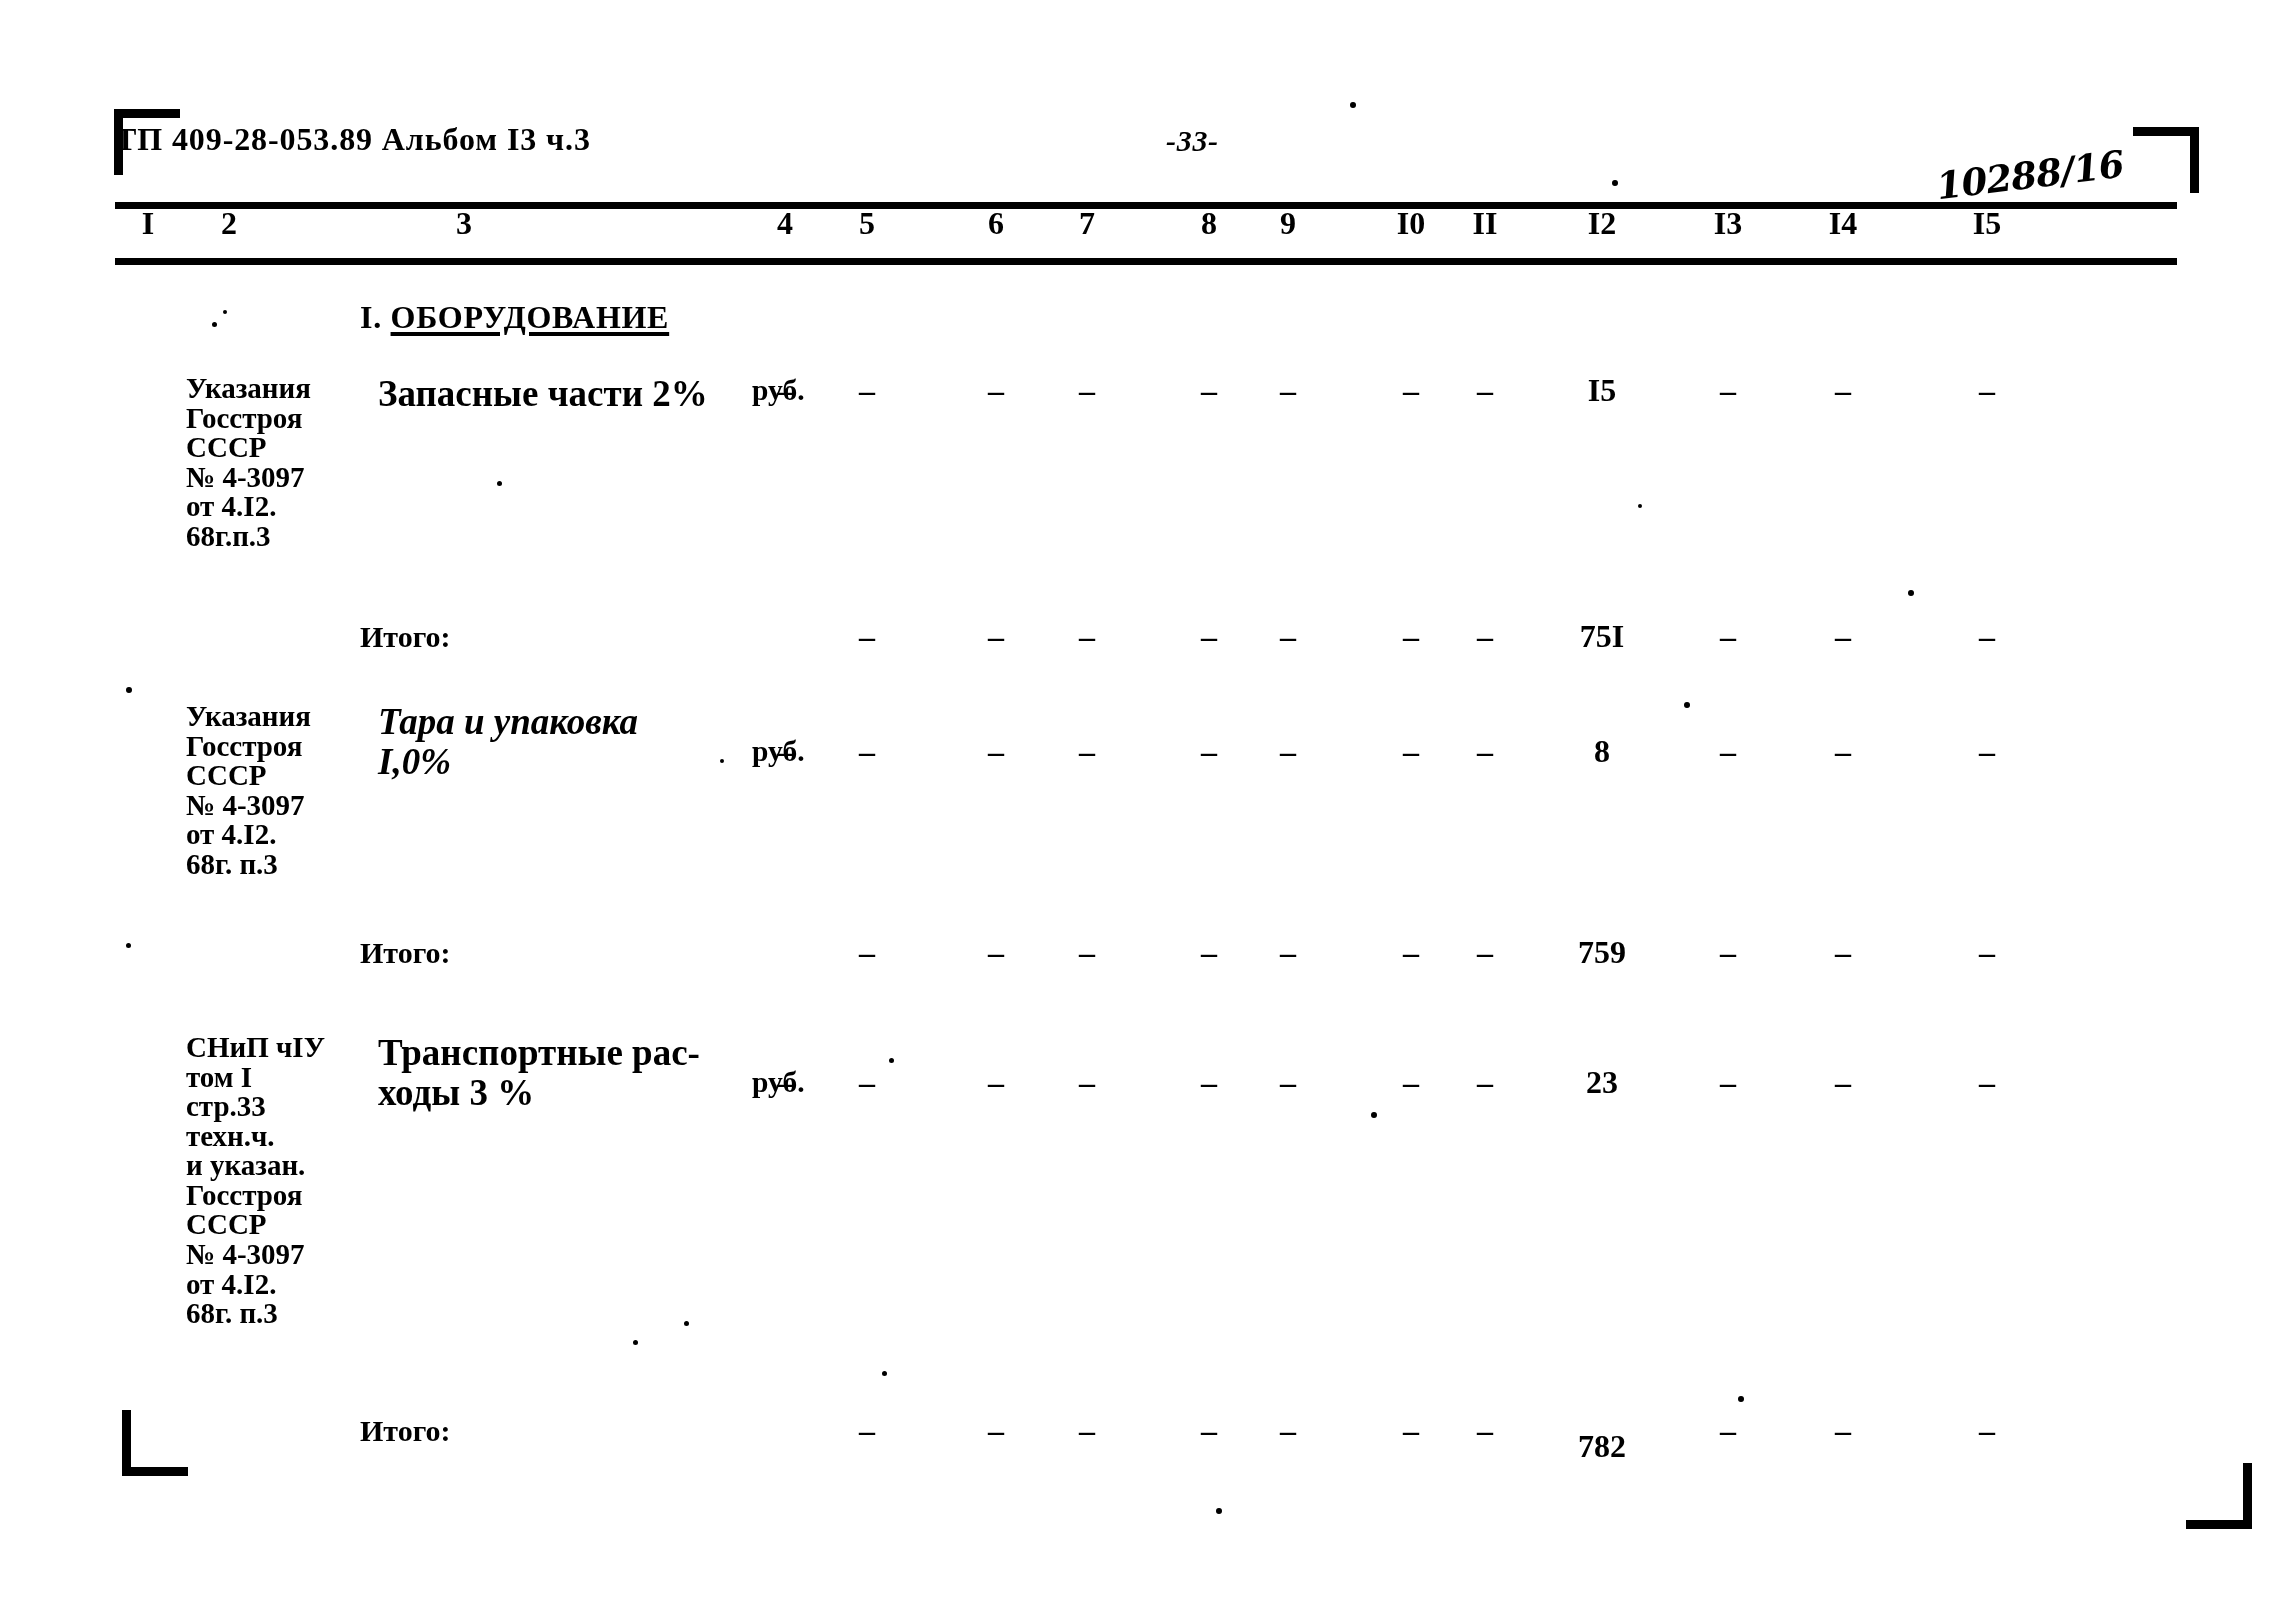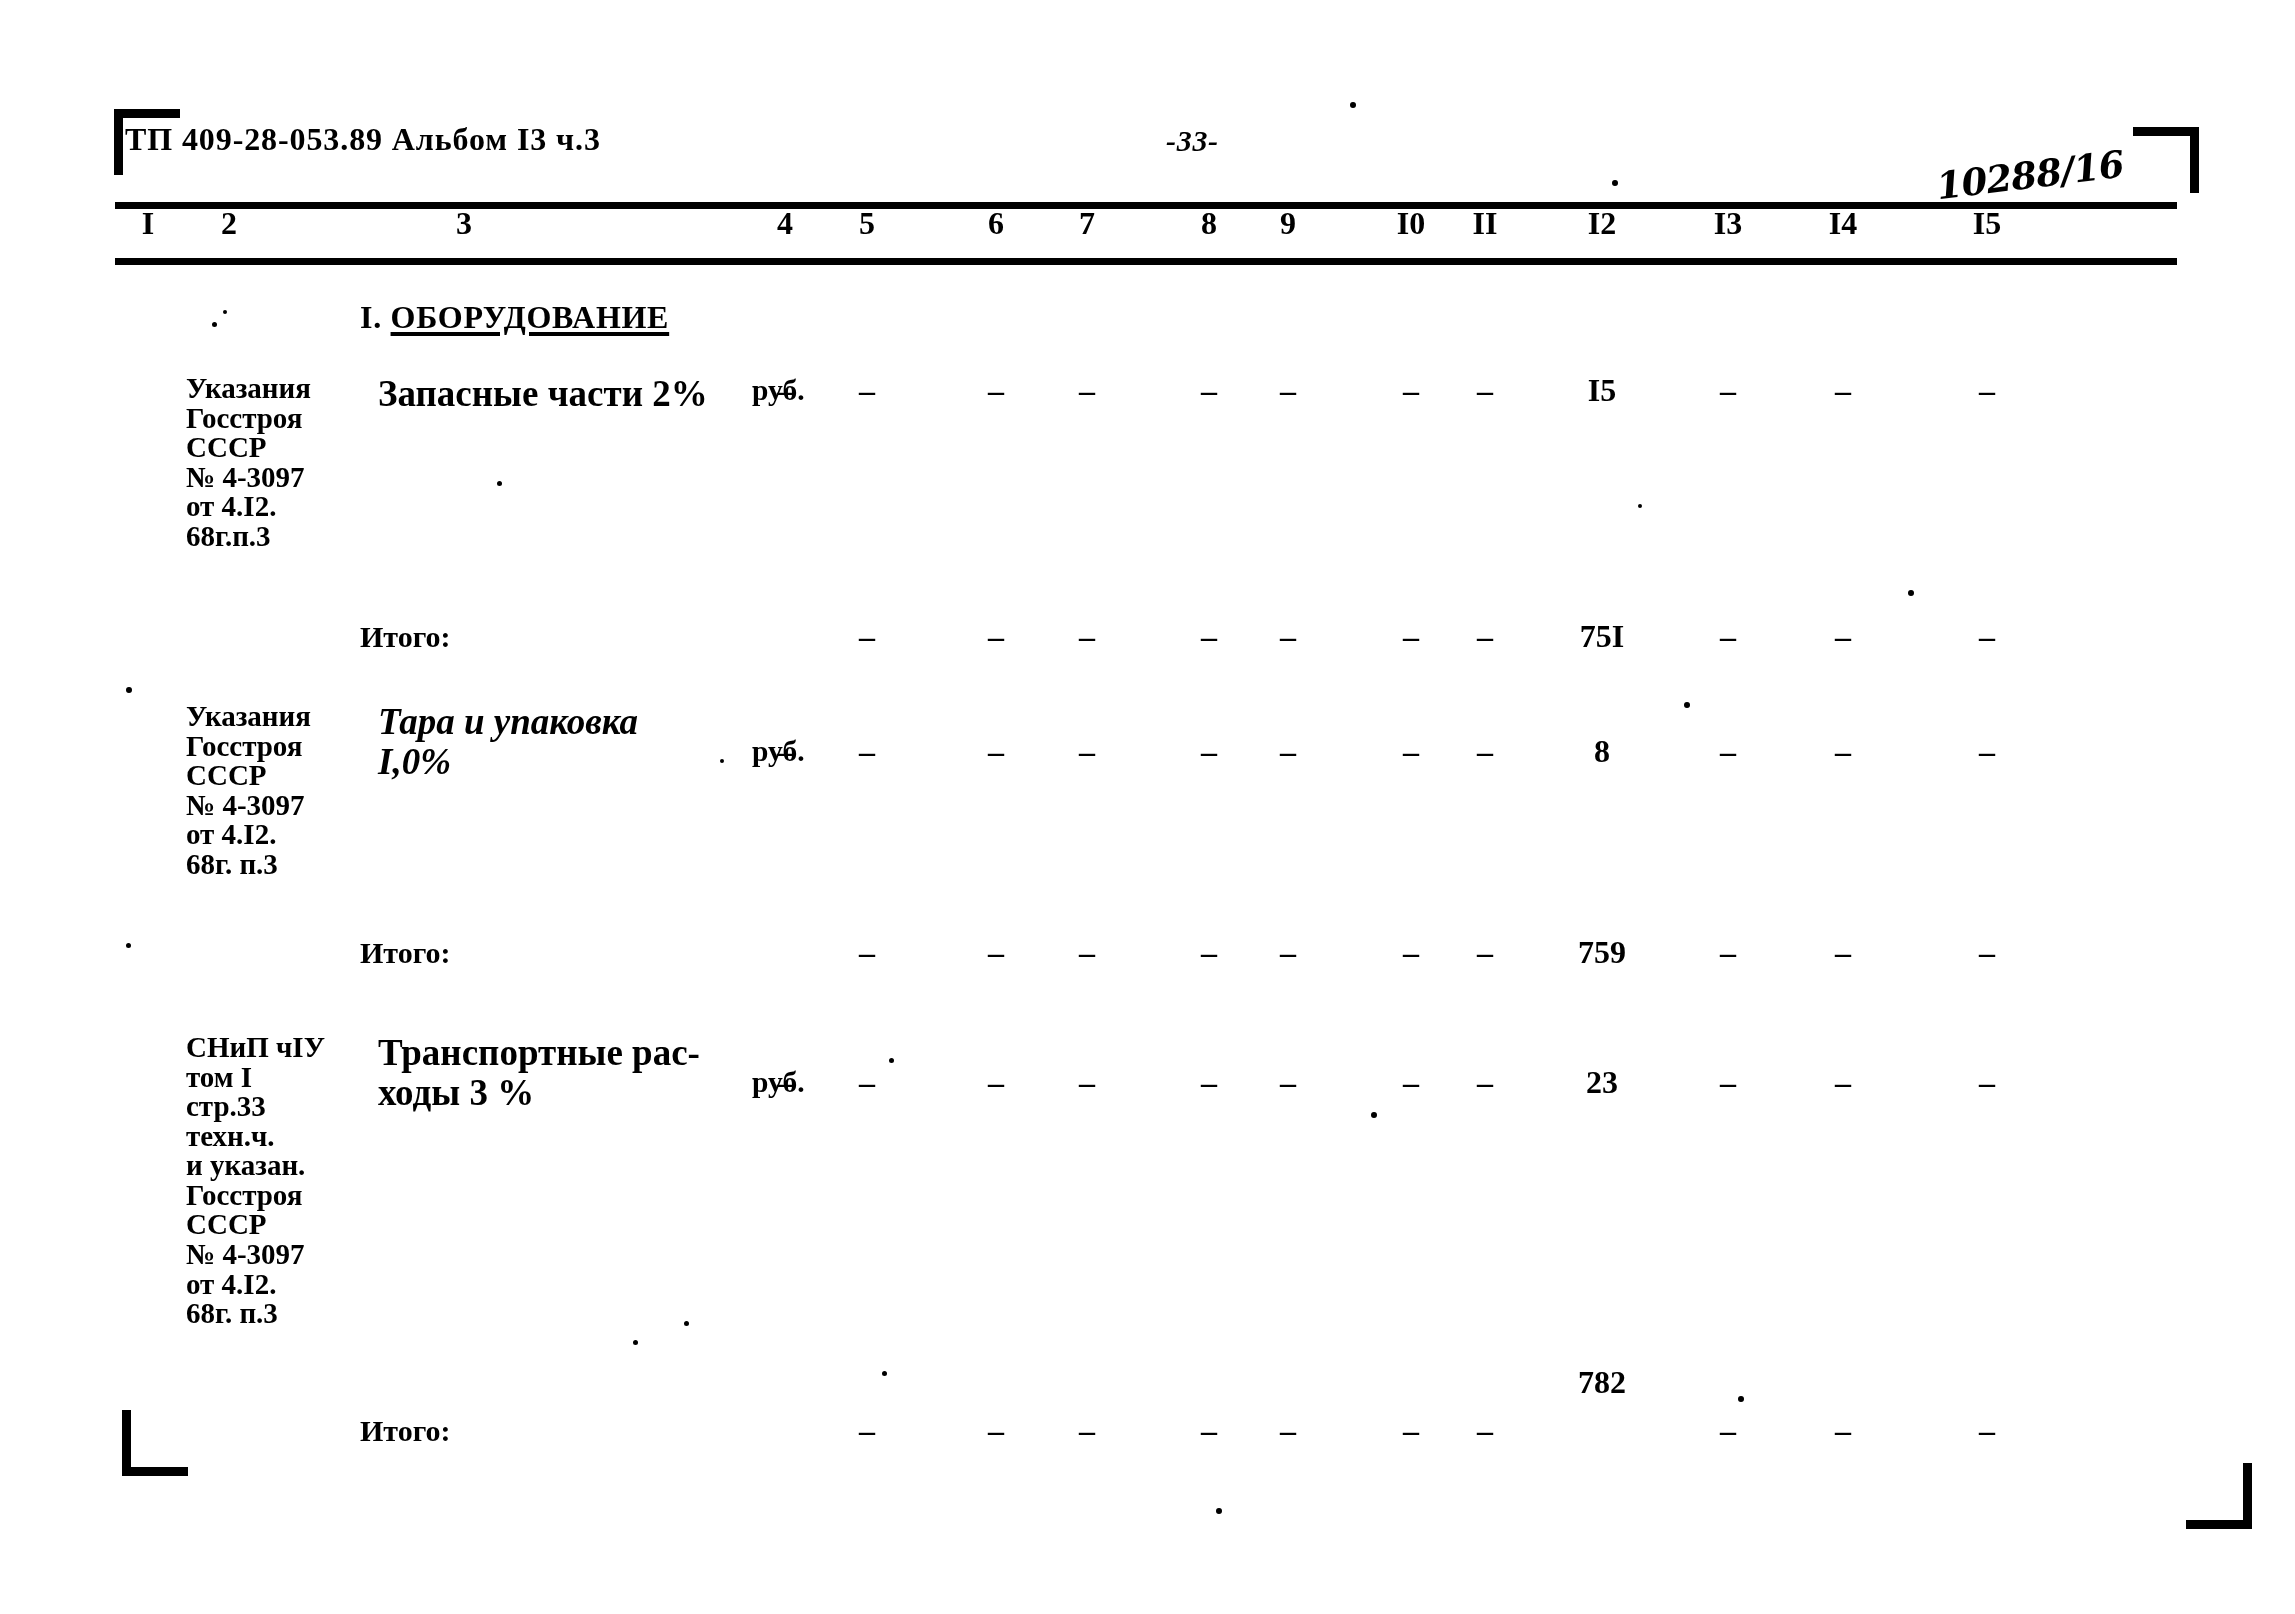--- a/index.html
+++ b/index.html
@@ -36,21 +36,21 @@
   .corner.tr::before { right: 0; top: 0; width: 9.4px; height: 66px; }
   .corner.tr::after  { right: 0; top: 0; width: 66px; height: 9.4px; }
   .corner.bl::before { left: 0; bottom: 0; width: 9.4px; height: 66px; }
   .corner.bl::after  { left: 0; bottom: 0; width: 66px; height: 9.4px; }
   .corner.br::before { right: 0; bottom: 0; width: 9.4px; height: 66px; }
   .corner.br::after  { right: 0; bottom: 0; width: 66px; height: 9.4px; }
 
   
   .doc-code {
     position: absolute;
-    left: 125px;
+    left: 115px;
     top: 121px;
     font-size: 32px;
     font-weight: bold;
     letter-spacing: 0.9px;
     white-space: nowrap;
   }
   .page-number {
     position: absolute;
     left: 1166px;
     top: 124px;
@@ -292,21 +292,21 @@
       <div class="dash" style="left: 867px; top: 1414px;">–</div>
       <div class="dash" style="left: 996px; top: 1414px;">–</div>
       <div class="dash" style="left: 1087px; top: 1414px;">–</div>
       <div class="dash" style="left: 1209px; top: 1414px;">–</div>
       <div class="dash" style="left: 1288px; top: 1414px;">–</div>
       <div class="dash" style="left: 1411px; top: 1414px;">–</div>
       <div class="dash" style="left: 1485px; top: 1414px;">–</div>
       <div class="dash" style="left: 1728px; top: 1414px;">–</div>
       <div class="dash" style="left: 1843px; top: 1414px;">–</div>
       <div class="dash" style="left: 1987px; top: 1414px;">–</div>
-      <div class="value" style="left: 1602px; top: 1366px; text-align: right;">782</div>
+      <div class="value" style="left: 1602px; top: 1430px; text-align: right;">782</div>
     </div>
 
   <div class="speck" style="left:212px;  top:322px;  width:5px;  height:5px;"></div>
   <div class="speck" style="left:223px;  top:310px;  width:4.3px;  height:4.3px;"></div>
   <div class="speck" style="left:1350px; top:102px;  width:5.8px;  height:5.8px;"></div>
   <div class="speck" style="left:1612px; top:180px;  width:5.8px;  height:5.8px;"></div>
   <div class="speck" style="left:497px;  top:481px;  width:5px;  height:5px;"></div>
   <div class="speck" style="left:1908px; top:590px;  width:5.8px;  height:5.8px;"></div>
   <div class="speck" style="left:126px;  top:687px;  width:5.8px;  height:5.8px;"></div>
   <div class="speck" style="left:1684px; top:702px;  width:5.8px;  height:5.8px;"></div>

